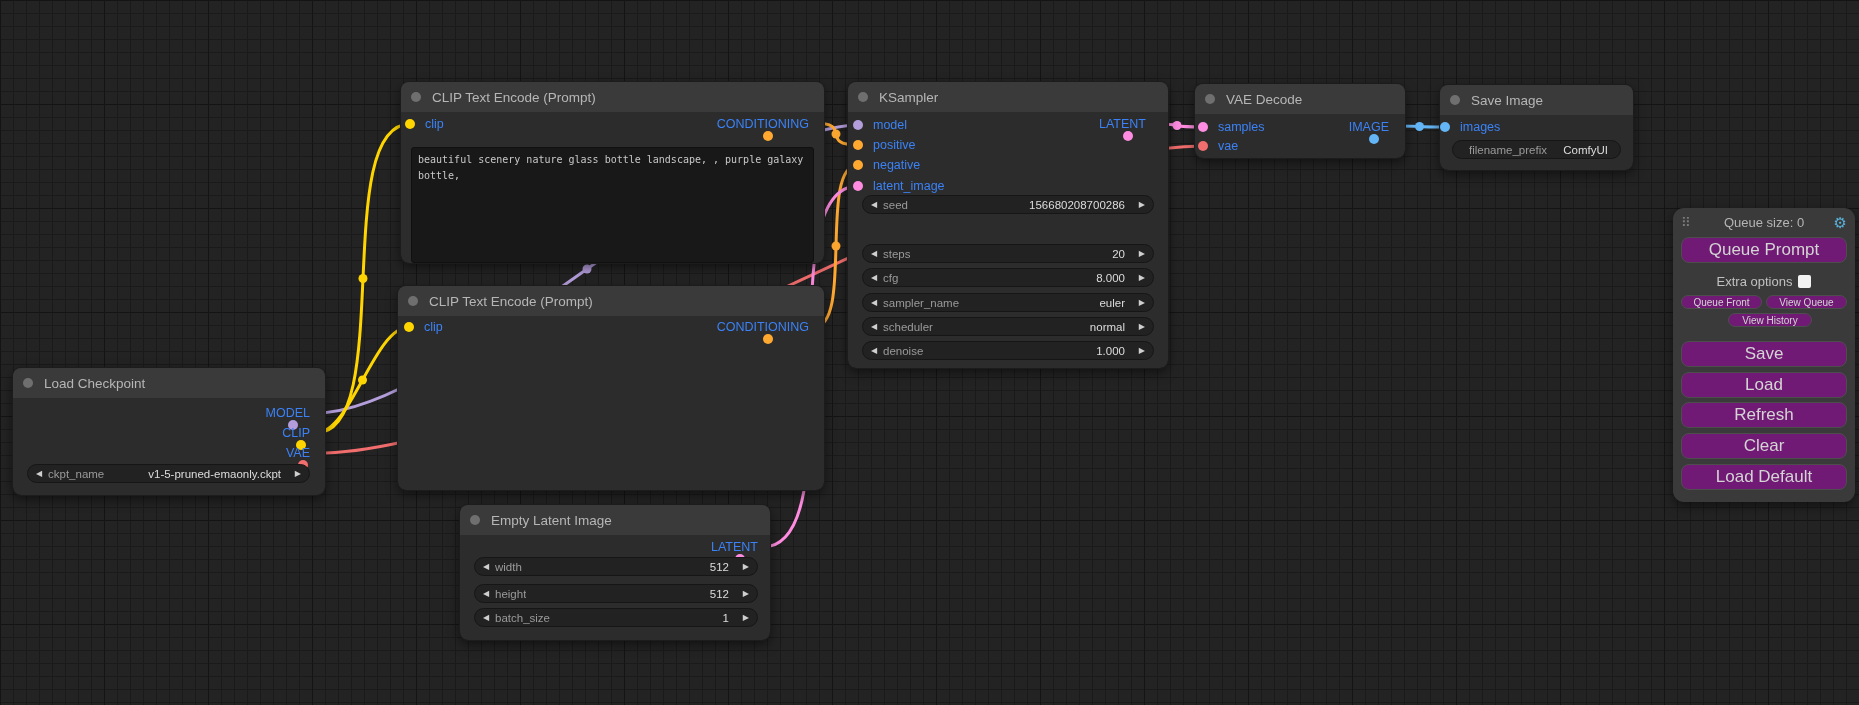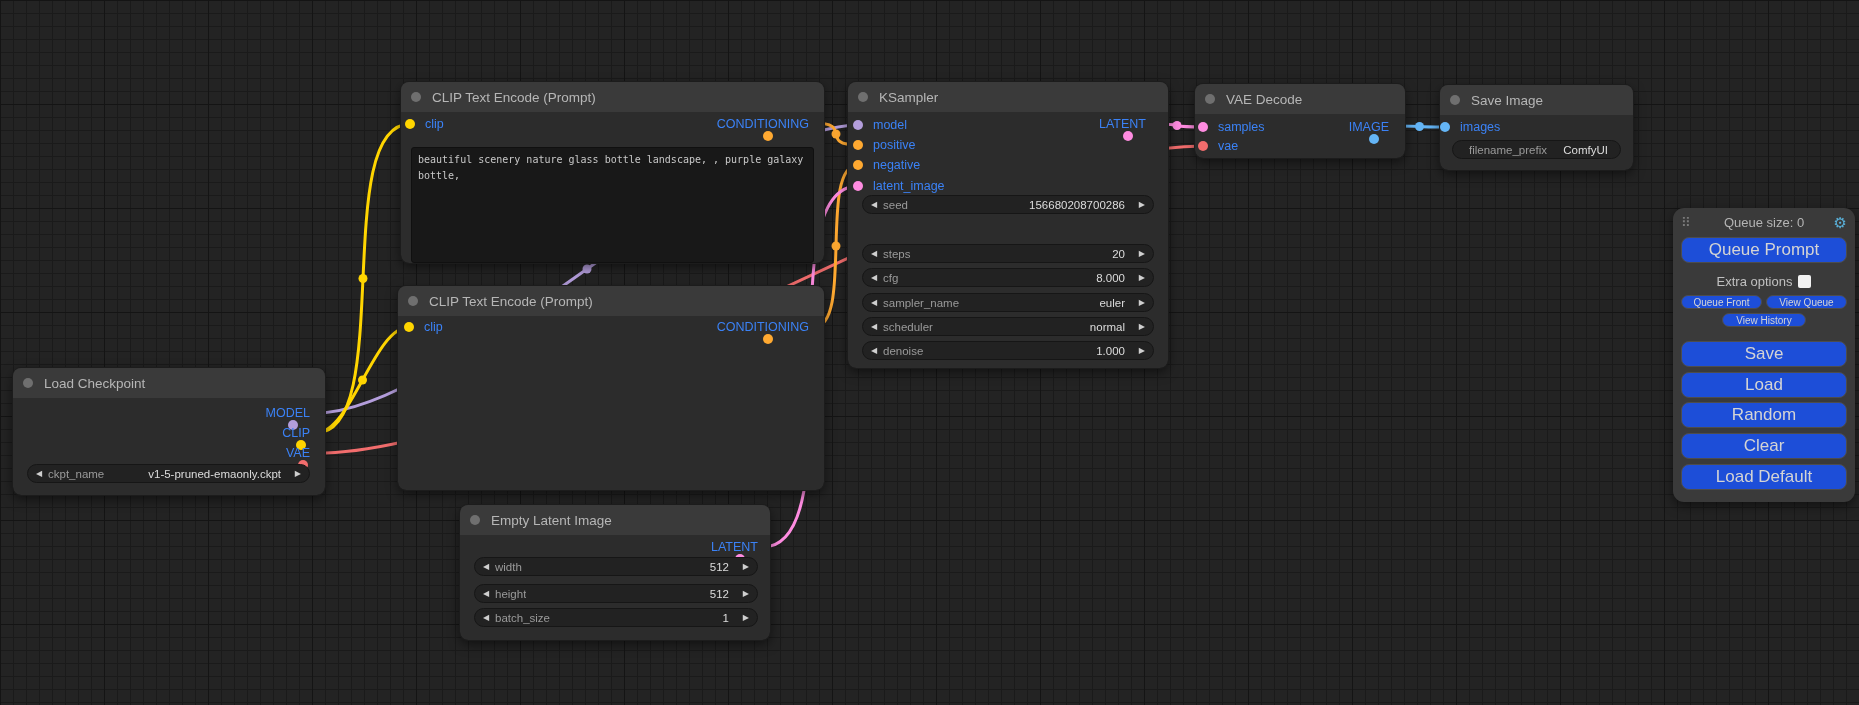--- a/index.html
+++ b/index.html
@@ -60,21 +60,21 @@
     position:absolute; z-index:3; left:1673px; top:208px; width:182px; height:294px;
     background:#3a3a3a; border-radius:11px; box-shadow:0 4px 12px rgba(0,0,0,.5);
   }
   .qheader { position:absolute; left:0; top:6px; right:0; height:18px; }
   .drag-handle { position:absolute; left:8px; top:1px; color:#7a7a7a; font-size:13px; cursor:grab; }
   .drag-handle::before { content:"\283F"; }
   .qsize { position:absolute; left:0; right:0; text-align:center; color:#b4b4b4; font-size:13px; top:1px; }
   .gear { position:absolute; right:8px; top:0; font-size:15px; line-height:18px; cursor:pointer; }
   .gear::before { content:"\2699"; }
   .qbtn {
-    position:absolute; left:8px; width:166px; background:#1d4ed8; border:1px solid #4d4d4d;
+    position:absolute; left:8px; width:166px; background:#701a75; border:1px solid #4d4d4d;
     border-radius:8px; color:#d4d4d4; display:flex; align-items:center; justify-content:center;
     cursor:pointer;
   }
   .qbtn.big { height:26px; font-size:17px; }
   .qbtn.small { height:14px; font-size:10px; border-radius:8px; }
   .extra-row { position:absolute; left:0; top:66px; width:100%; text-align:center; color:#c0c0c0; font-size:13px; }
   .checkbox { display:inline-block; width:13px; height:13px; background:#f2f2f2; border-radius:2px;
               vertical-align:-2px; margin-left:6px; cursor:pointer; }
 </style>
 </head>
@@ -296,31 +296,31 @@
       </div>
     <div class="extra-row">
       <span>Extra options</span><span class="checkbox"></span>
     </div>
     <div class="qbtn small" style="top:87px; left:8px; width:81px;">
         <span>Queue Front</span>
       </div>
     <div class="qbtn small" style="top:87px; left:93px; width:81px;text-align:center;">
         <span>View Queue</span>
       </div>
-    <div class="qbtn small" style="top:105px; left:49px; width:84px;">
+    <div class="qbtn small" style="top:105px; left:55px; width:84px;">
         <span>View History</span>
       </div>
     <div class="qbtn big" style="top:133px;">
         <span>Save</span>
       </div>
     <div class="qbtn big" style="top:164px;">
         <span>Load</span>
       </div>
     <div class="qbtn big" style="top:194px;">
-        <span>Random</span>
+        <span>Refresh</span>
       </div>
     <div class="qbtn big" style="top:225px;">
         <span>Clear</span>
       </div>
     <div class="qbtn big" style="top:256px;">
         <span>Load Default</span>
       </div>
   </div>
 
 </div>

